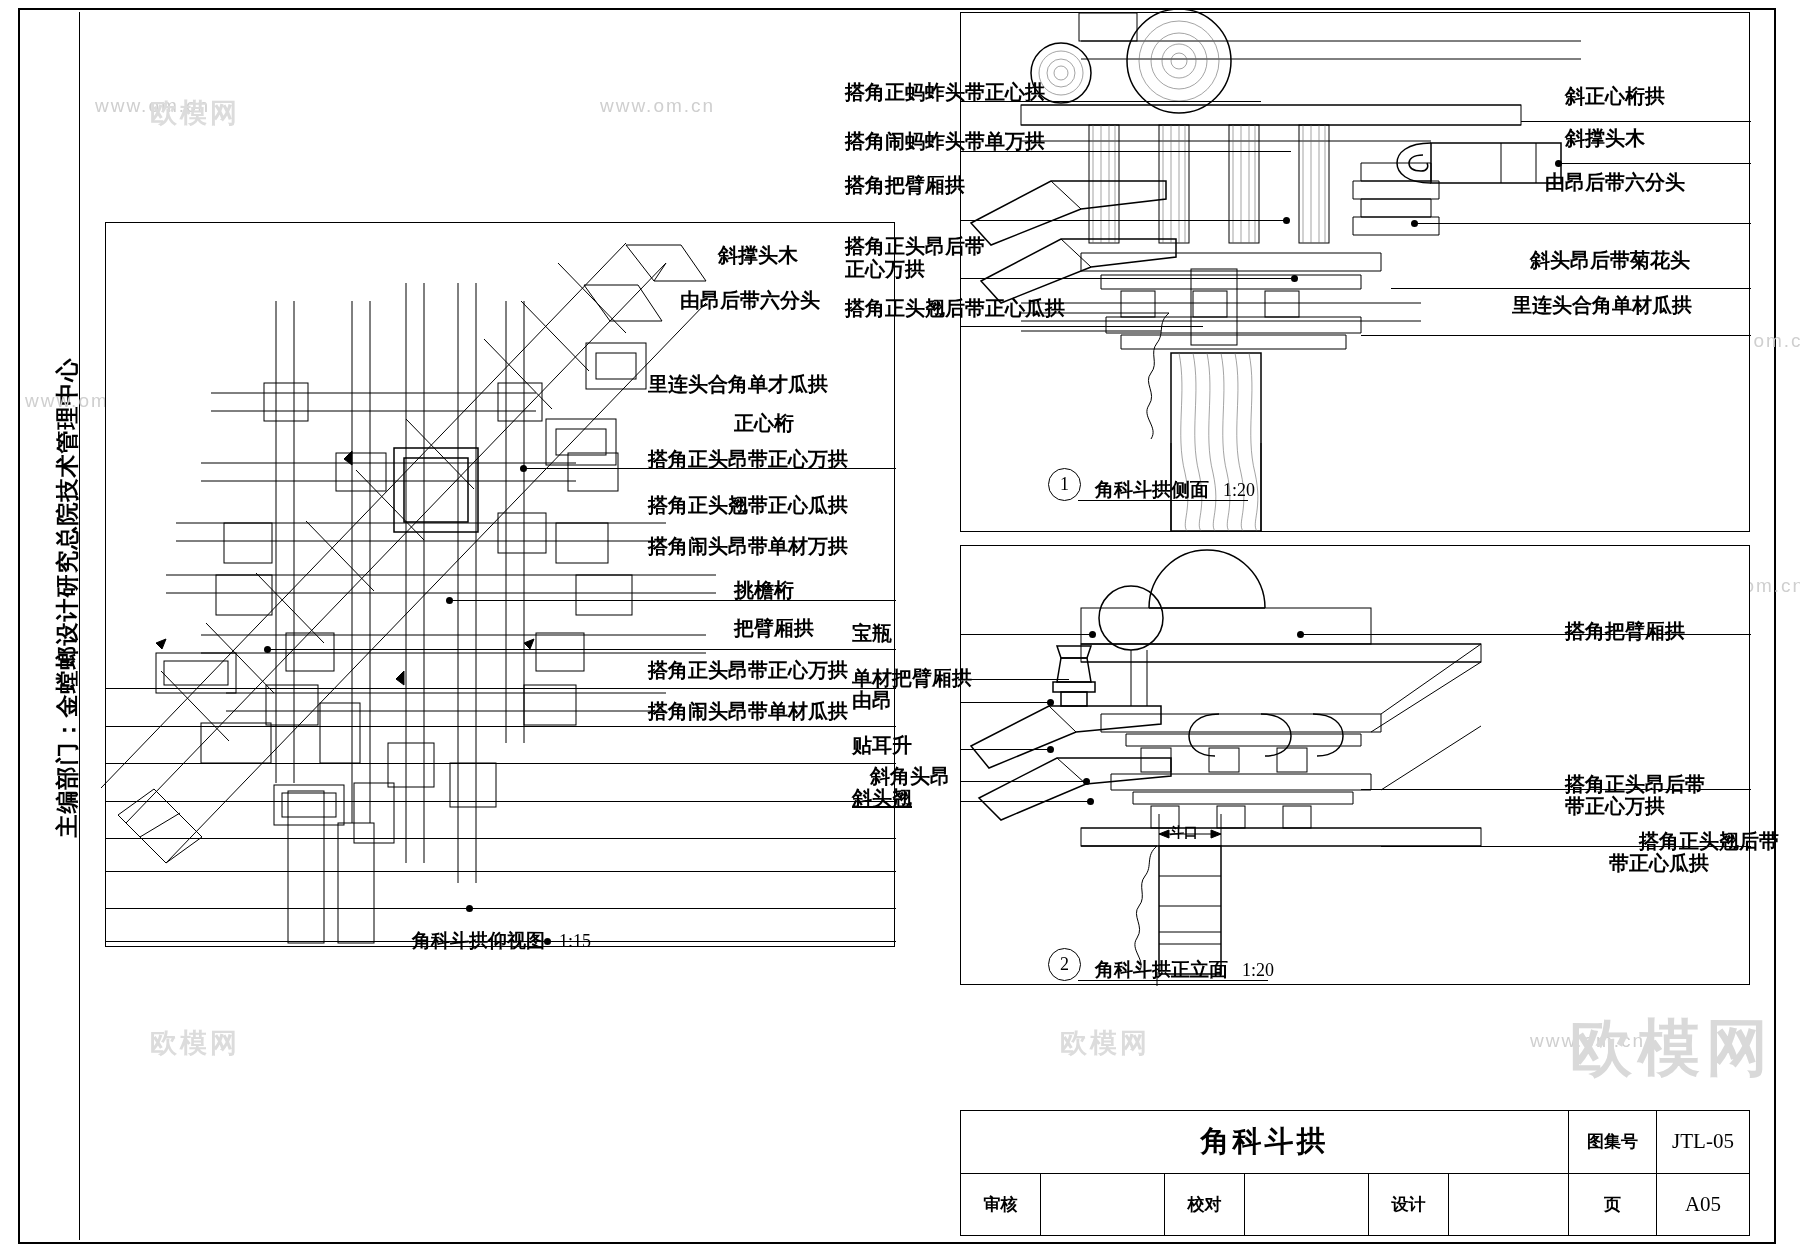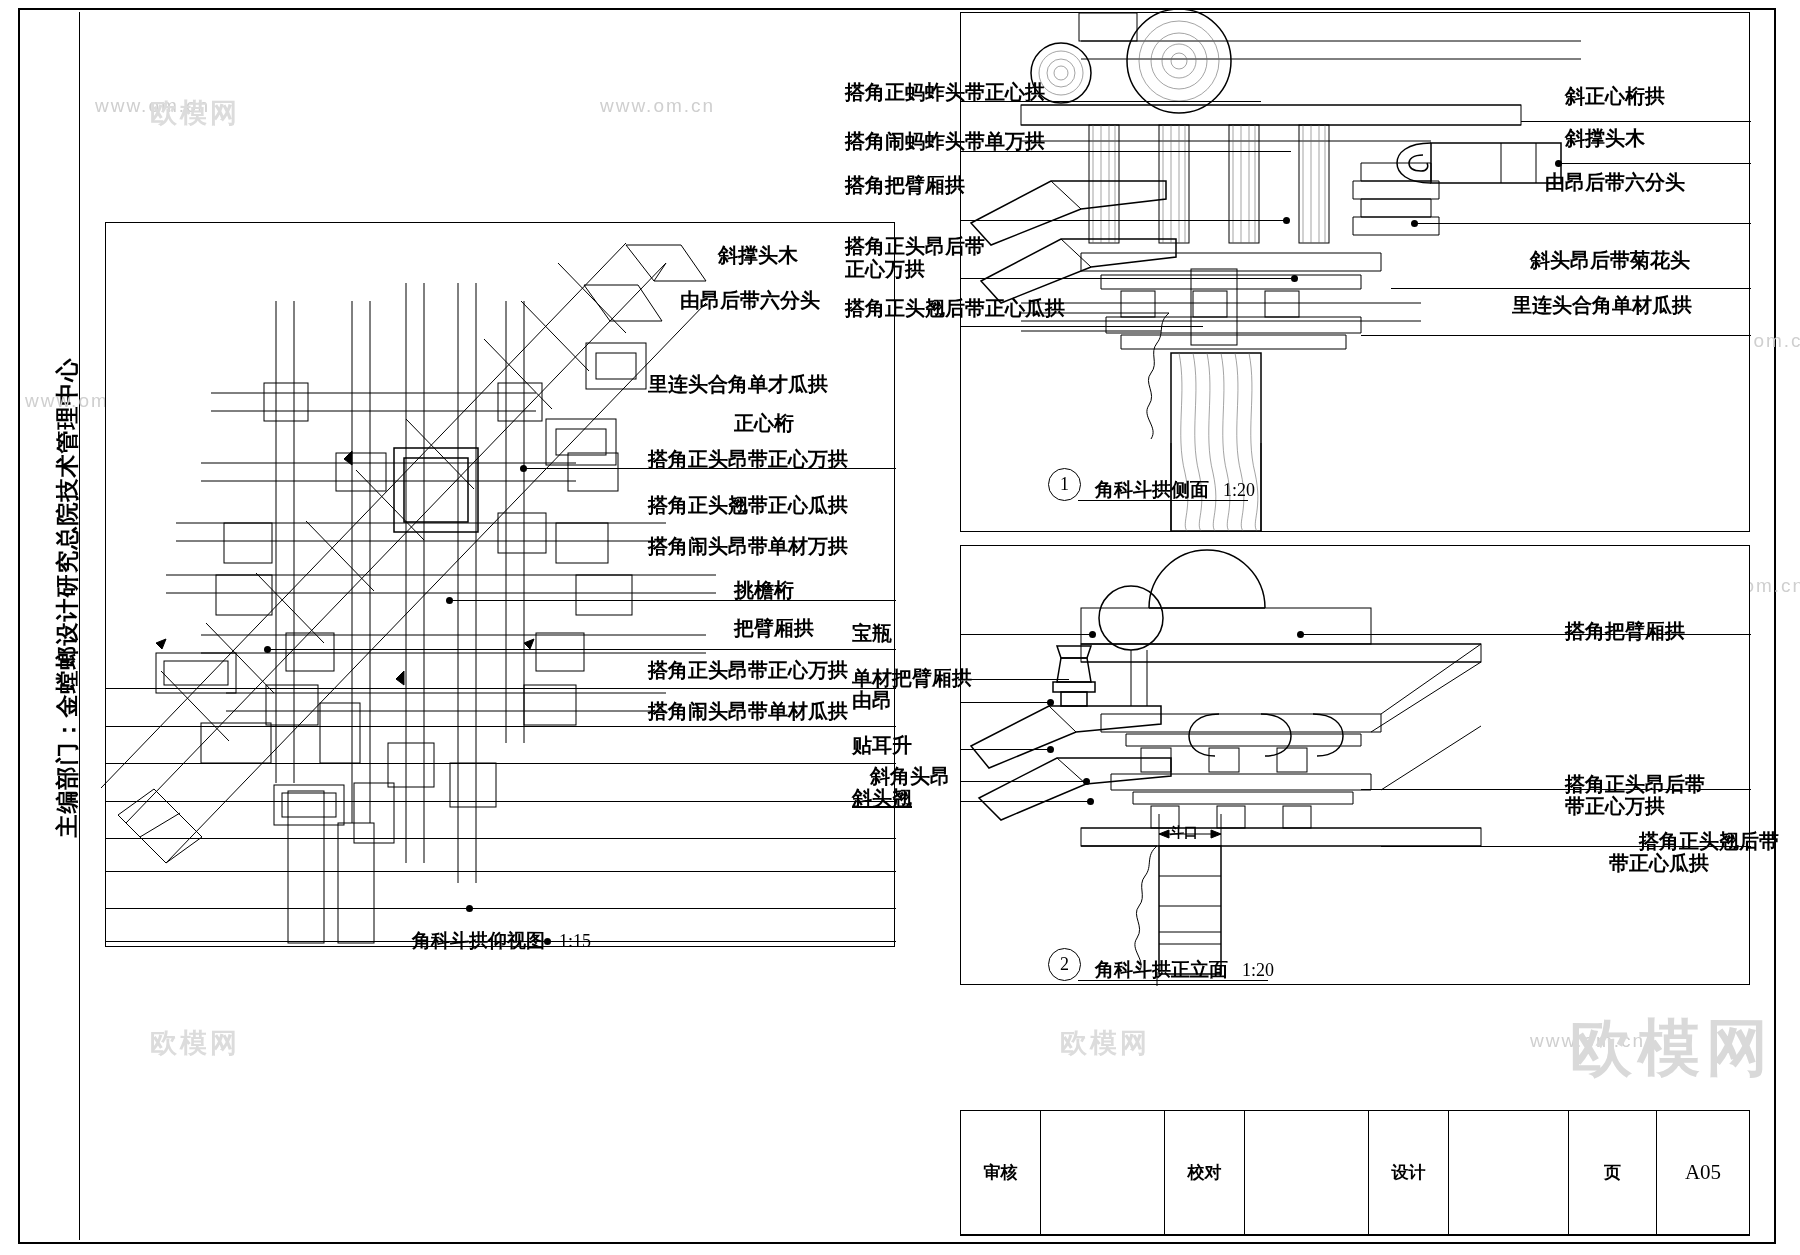--- a/index.html
+++ b/index.html
@@ -539,20 +539,25 @@
 <div class="bubble" style="left:1048px;top:948px;">
   <span>2</span>
 </div>
 <div class="dwgtitle" style="left:1095px;top:957px;">
   <span>角科斗拱正立面</span><span class="scale">1:20</span>
 </div>
 <div class="ln hl" style="left:1078px;top:980px;width:190px;height:1.4px;"></div>
 
 <div class="tblock">
   <div class="tb-row">
+    <div class="tb-cell tb-main" style="flex:0 0 608px;">角科斗拱</div>
+    <div class="tb-cell tb-lbl" style="flex:0 0 88px;">图集号</div>
+    <div class="tb-cell tb-code" style="flex:1;">JTL-05</div>
+  </div>
+  <div class="tb-row">
     <div class="tb-cell tb-lbl" style="flex:0 0 80px;">审核</div>
     <div class="tb-cell" style="flex:0 0 124px;"></div>
     <div class="tb-cell tb-lbl" style="flex:0 0 80px;">校对</div>
     <div class="tb-cell" style="flex:0 0 124px;"></div>
     <div class="tb-cell tb-lbl" style="flex:0 0 80px;text-align:right;">设计</div>
     <div class="tb-cell" style="flex:0 0 120px;"></div>
     <div class="tb-cell tb-lbl" style="flex:0 0 88px;">页</div>
     <div class="tb-cell tb-code" style="flex:1;">A05</div>
   </div>
 </div>

